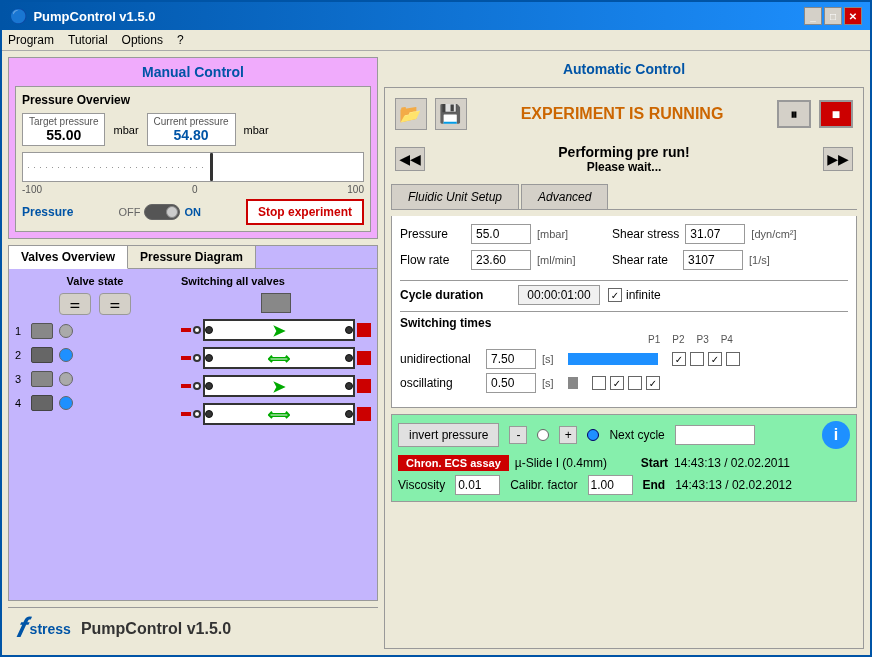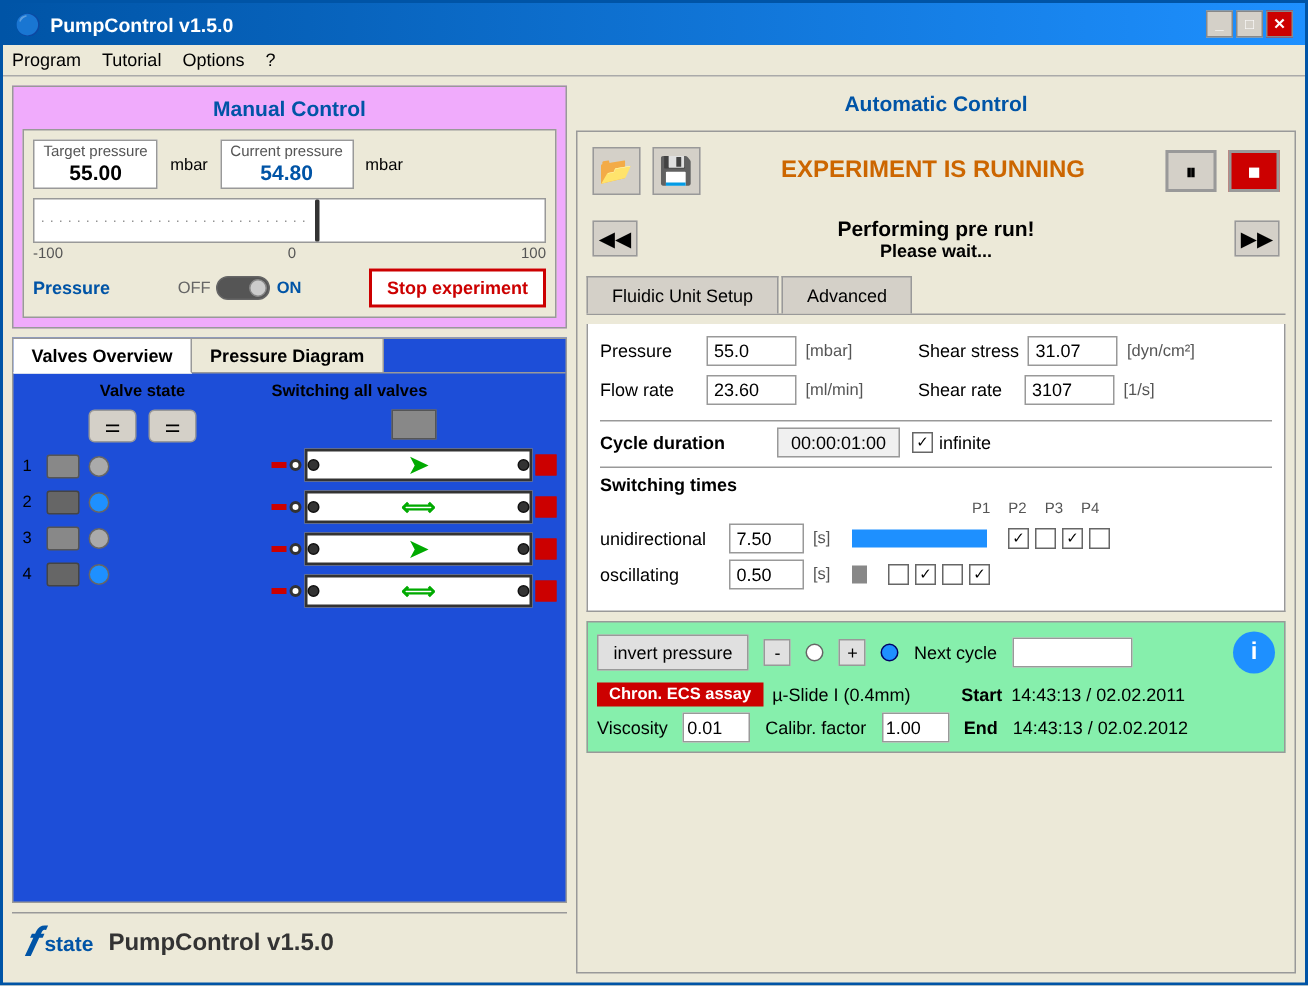--- a/index.html
+++ b/index.html
@@ -155,21 +155,21 @@
       color: #cc0000;
       font-weight: bold;
       font-size: 12px;
       padding: 4px 10px;
       cursor: pointer;
     }
 
     
     .valves-section {
       border: 1px solid #999;
-      background: #1d4ed8;
+      background: #c4b5fd;
       flex: 1;
     }
     .valves-tabs {
       display: flex;
       border-bottom: 1px solid #999;
     }
     .valves-tab {
       padding: 4px 12px;
       font-size: 12px;
       cursor: pointer;
@@ -301,20 +301,21 @@
       cursor: pointer;
       display: flex; align-items: center; justify-content: center;
       font-size: 14px;
     }
     .pre-run-bold { font-weight: bold; font-size: 14px; }
 
     
     .setup-tabs {
       display: flex;
       border-bottom: 1px solid #999;
+      font-style: italic;
     }
     .setup-tab {
       padding: 5px 16px;
       font-size: 12px;
       cursor: pointer;
       background: #d4d0c8;
       border: 1px solid #999;
       border-bottom: none;
       margin-right: 2px;
     }
@@ -512,20 +513,21 @@
     <span>?</span>
   </div>
 
   <div class="main-content">
 
     <div class="left-panel">
       <div class="panel-group">
         <div class="panel-title">Manual Control</div>
 
         <div class="pressure-overview">
+          <div class="pressure-overview-title">Pressure Overview</div>
           <div class="pressure-row">
             <div>
               <div class="pressure-box">
                 <div class="pressure-label">Target pressure</div>
                 <div class="pressure-value">55.00</div>
               </div>
             </div>
             <span class="pressure-unit">mbar</span>
             <div>
               <div class="pressure-box">
@@ -690,21 +692,21 @@
               <div style="width:14px;height:14px;background:#c00;border:2px solid #c00;"></div>
             </div>
           </div>
         </div>
       </div>
 
       <div class="footer-bar">
         <div class="ibidi-logo">
           <span class="ibidi-logo-mark">𝒇</span>
           <div style="display:flex;flex-direction:column;">
-            <span class="ibidi-text">state</span>
+            <span class="ibidi-text">stress</span>
           </div>
         </div>
         <span class="ibidi-version">PumpControl v1.5.0</span>
       </div>
     </div>
 
     <div class="right-panel">
       <div class="auto-control-header">Automatic Control</div>
 
       <div class="auto-panel">

